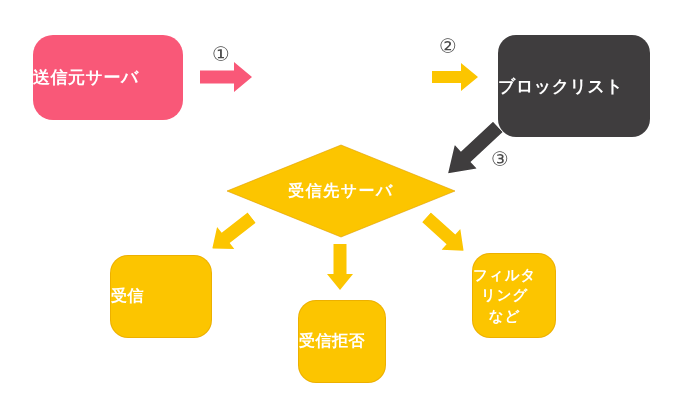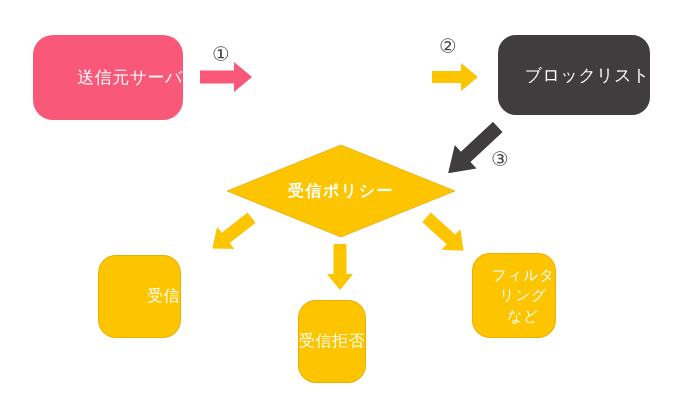--- a/index.html
+++ b/index.html
@@ -12,45 +12,45 @@
     width: 680px;
     height: 416px;
     background: #ffffff;
     overflow: hidden;
     font-family: "DejaVu Sans", "Liberation Sans", sans-serif;
   }
   .node {
     position: absolute;
     display: flex;
     align-items: center;
-    justify-content: flex-end;
+    justify-content: flex-start;
     color: #ffffff;
-    font-weight: normal;
+    font-weight: bold;
     text-align: center;
     box-sizing: border-box;
   }
   .node .label {
     letter-spacing: 0.5px;
   }
   .rect-lg {
     border-radius: 20px;
     font-size: 17px;
   }
   .rect-sm {
     border-radius: 18px;
     font-size: 16px;
   }
   .yellow-edge {
     border: 1px solid rgba(224, 158, 0, 0.55);
   }
   .node-source   { left: 33px;  top: 35px;  width: 150px; height: 85px; }
   .node-dest     { left: 263px; top: 35px;  width: 155px; height: 85px; }
-  .node-block    { left: 498px; top: 35px;  width: 152px; height: 80px; border-radius: 18px; }
-  .node-receive  { left: 98px; top: 255px; width: 83px;  height: 83px; padding-left: 27px; }
-  .node-reject   { left: 298px; top: 300px; width: 68px;  height: 83px; }
+  .node-block    { left: 498px; top: 35px;  width: 152px; height: 102px; border-radius: 18px; }
+  .node-receive  { left: 110px; top: 255px; width: 102px;  height: 83px; }
+  .node-reject   { left: 298px; top: 300px; width: 88px;  height: 83px; }
   .node-filter   { left: 472px; top: 253px; width: 84px;  height: 85px; font-size: 14.5px; }
   .node-filter .label {
     white-space: pre-line;
     line-height: 1.4;
     letter-spacing: 1px;
   }
   .diamond-svg {
     position: absolute;
     left: 226px;
     top: 144px;
@@ -121,21 +121,21 @@
 
   <svg class="arrow arrow-3" width="68" height="32" viewBox="0 0 68 32">
     <polygon points="0,9 44,9 44,0 68,16 44,32 44,23 0,23" fill="#3F3D3E"></polygon>
   </svg>
 
   <div class="step step-3">③</div>
 
   <svg class="diamond-svg" width="230" height="94" viewBox="0 0 230 94">
     <polygon points="115,1 229,47 115,93 1,47" stroke="rgba(224,158,0,0.6)" stroke-width="1" fill="#FCC500"></polygon>
   </svg>
-  <div class="diamond-label">受信ポリシー</div>
+  <div class="diamond-label">受信先サーバ</div>
 
   <svg class="arrow arrow-pl" width="50" height="28" viewBox="0 0 50 28">
     <polygon points="0,7.5 33,7.5 33,0 50,14 33,28 33,20.5 0,20.5" fill="#FCC500"></polygon>
   </svg>
 
   <svg class="arrow arrow-pd" width="46" height="26" viewBox="0 0 46 26">
     <polygon points="0,6.5 30,6.5 30,0 46,13 30,26 30,19.5 0,19.5" fill="#FCC500"></polygon>
   </svg>
 
   <svg class="arrow arrow-pr" width="50" height="28" viewBox="0 0 50 28">

